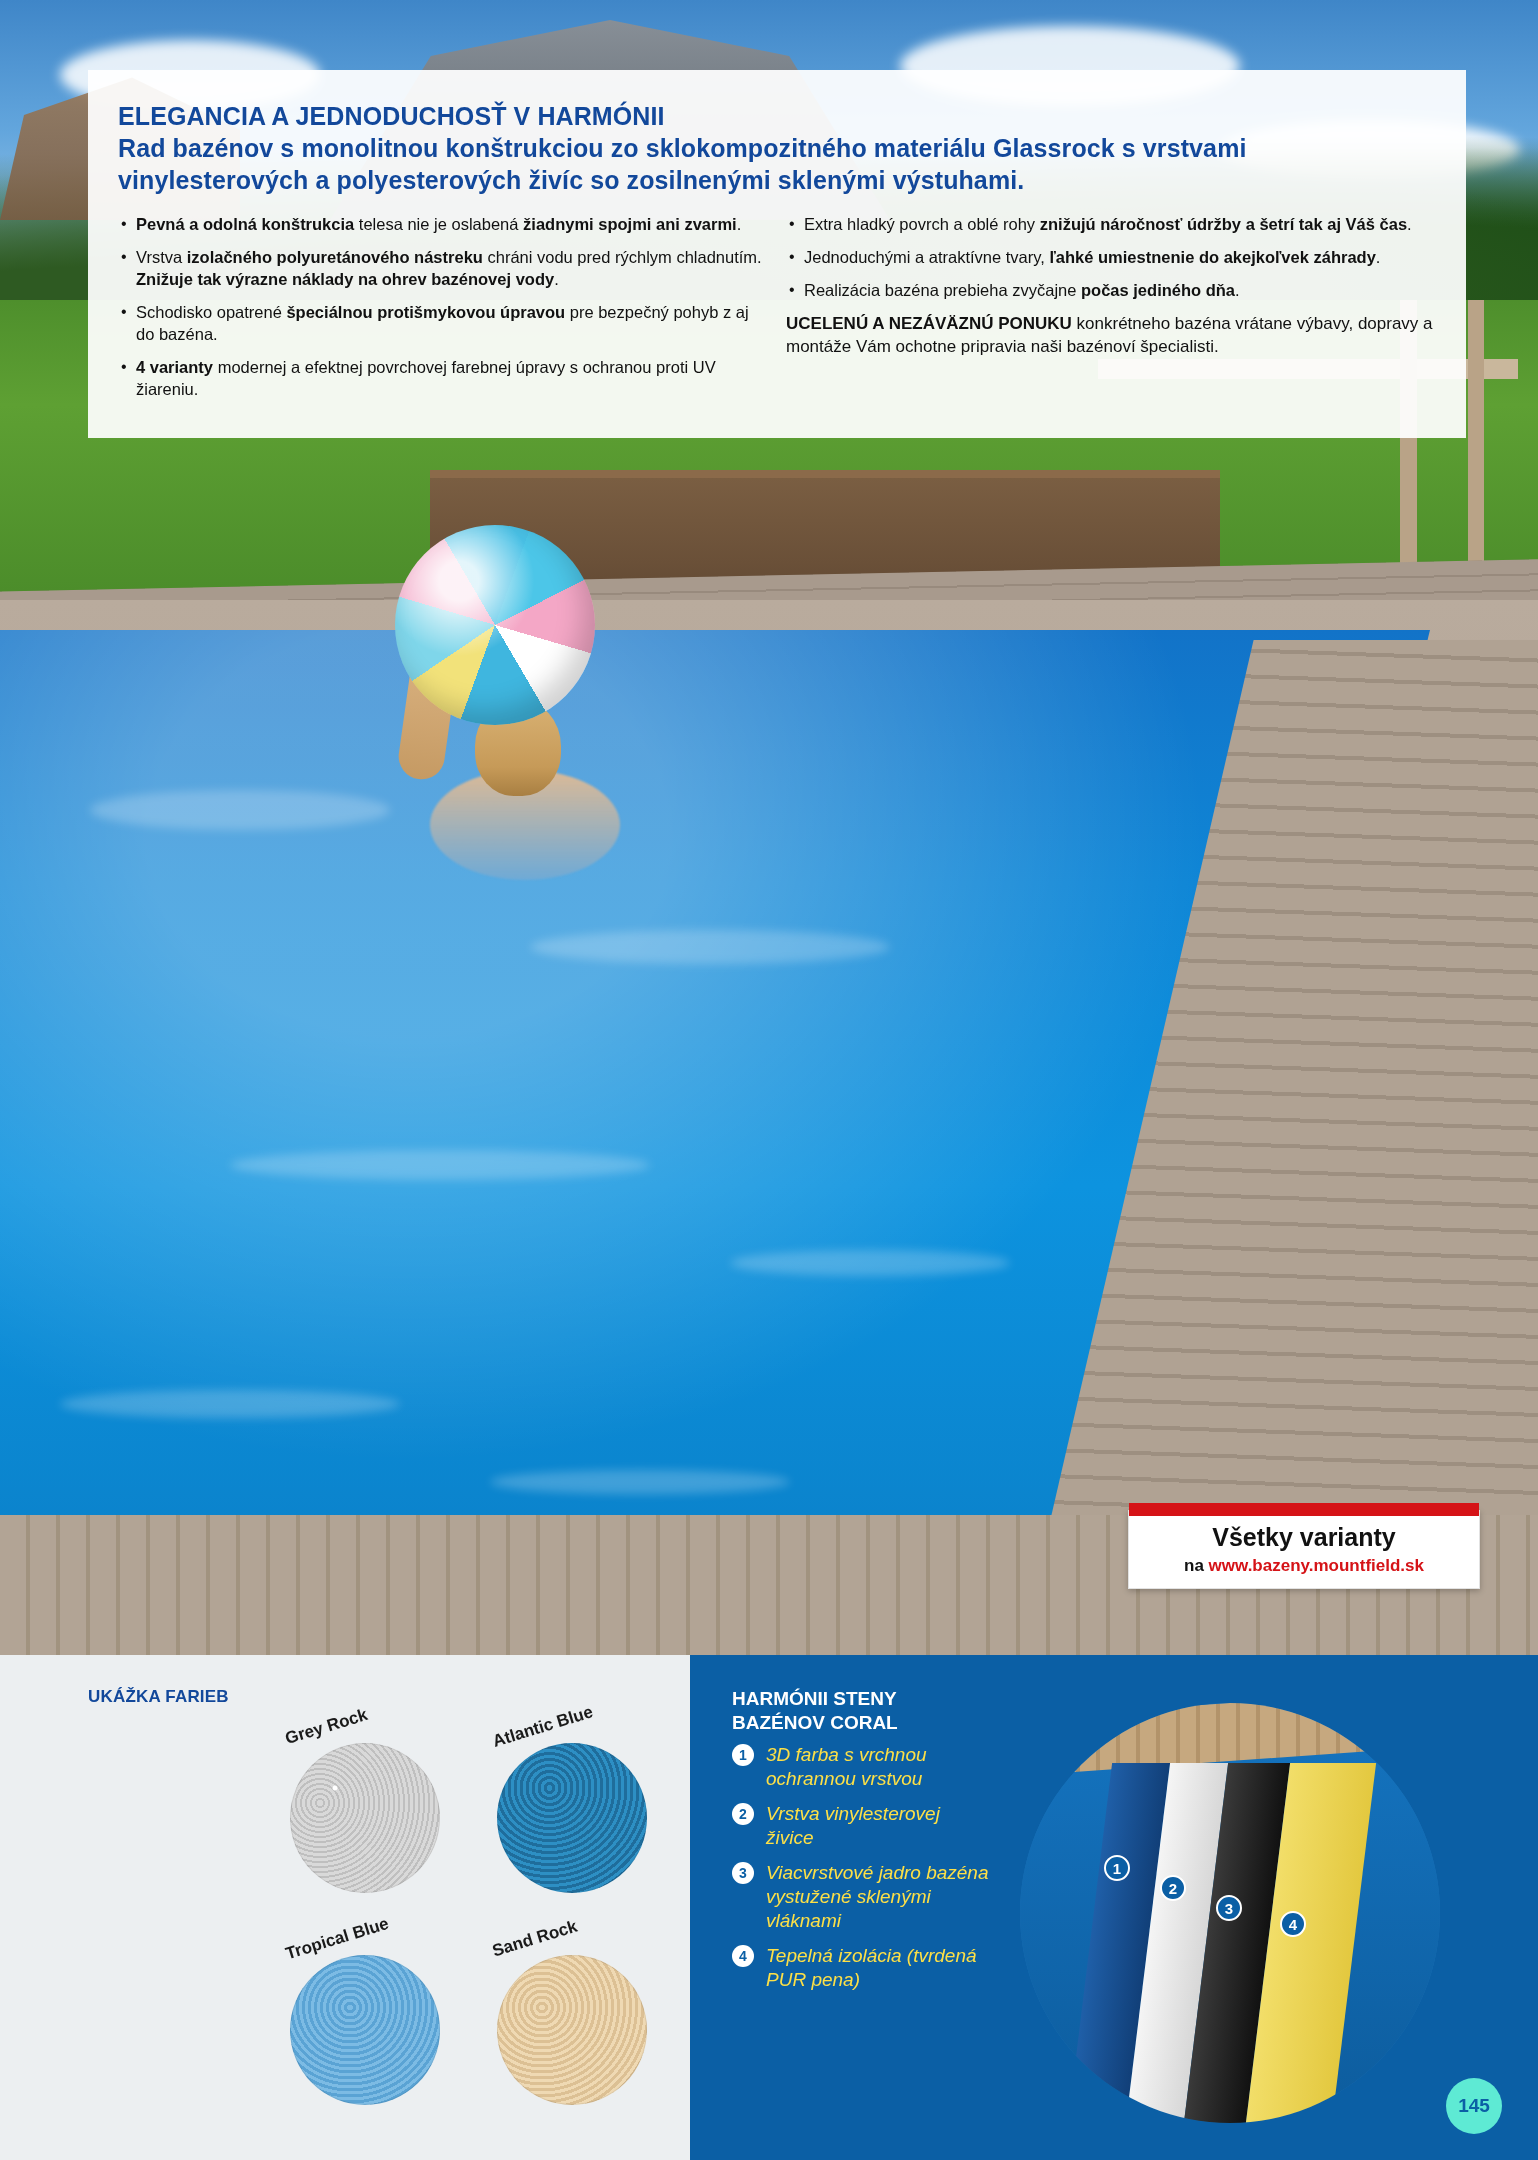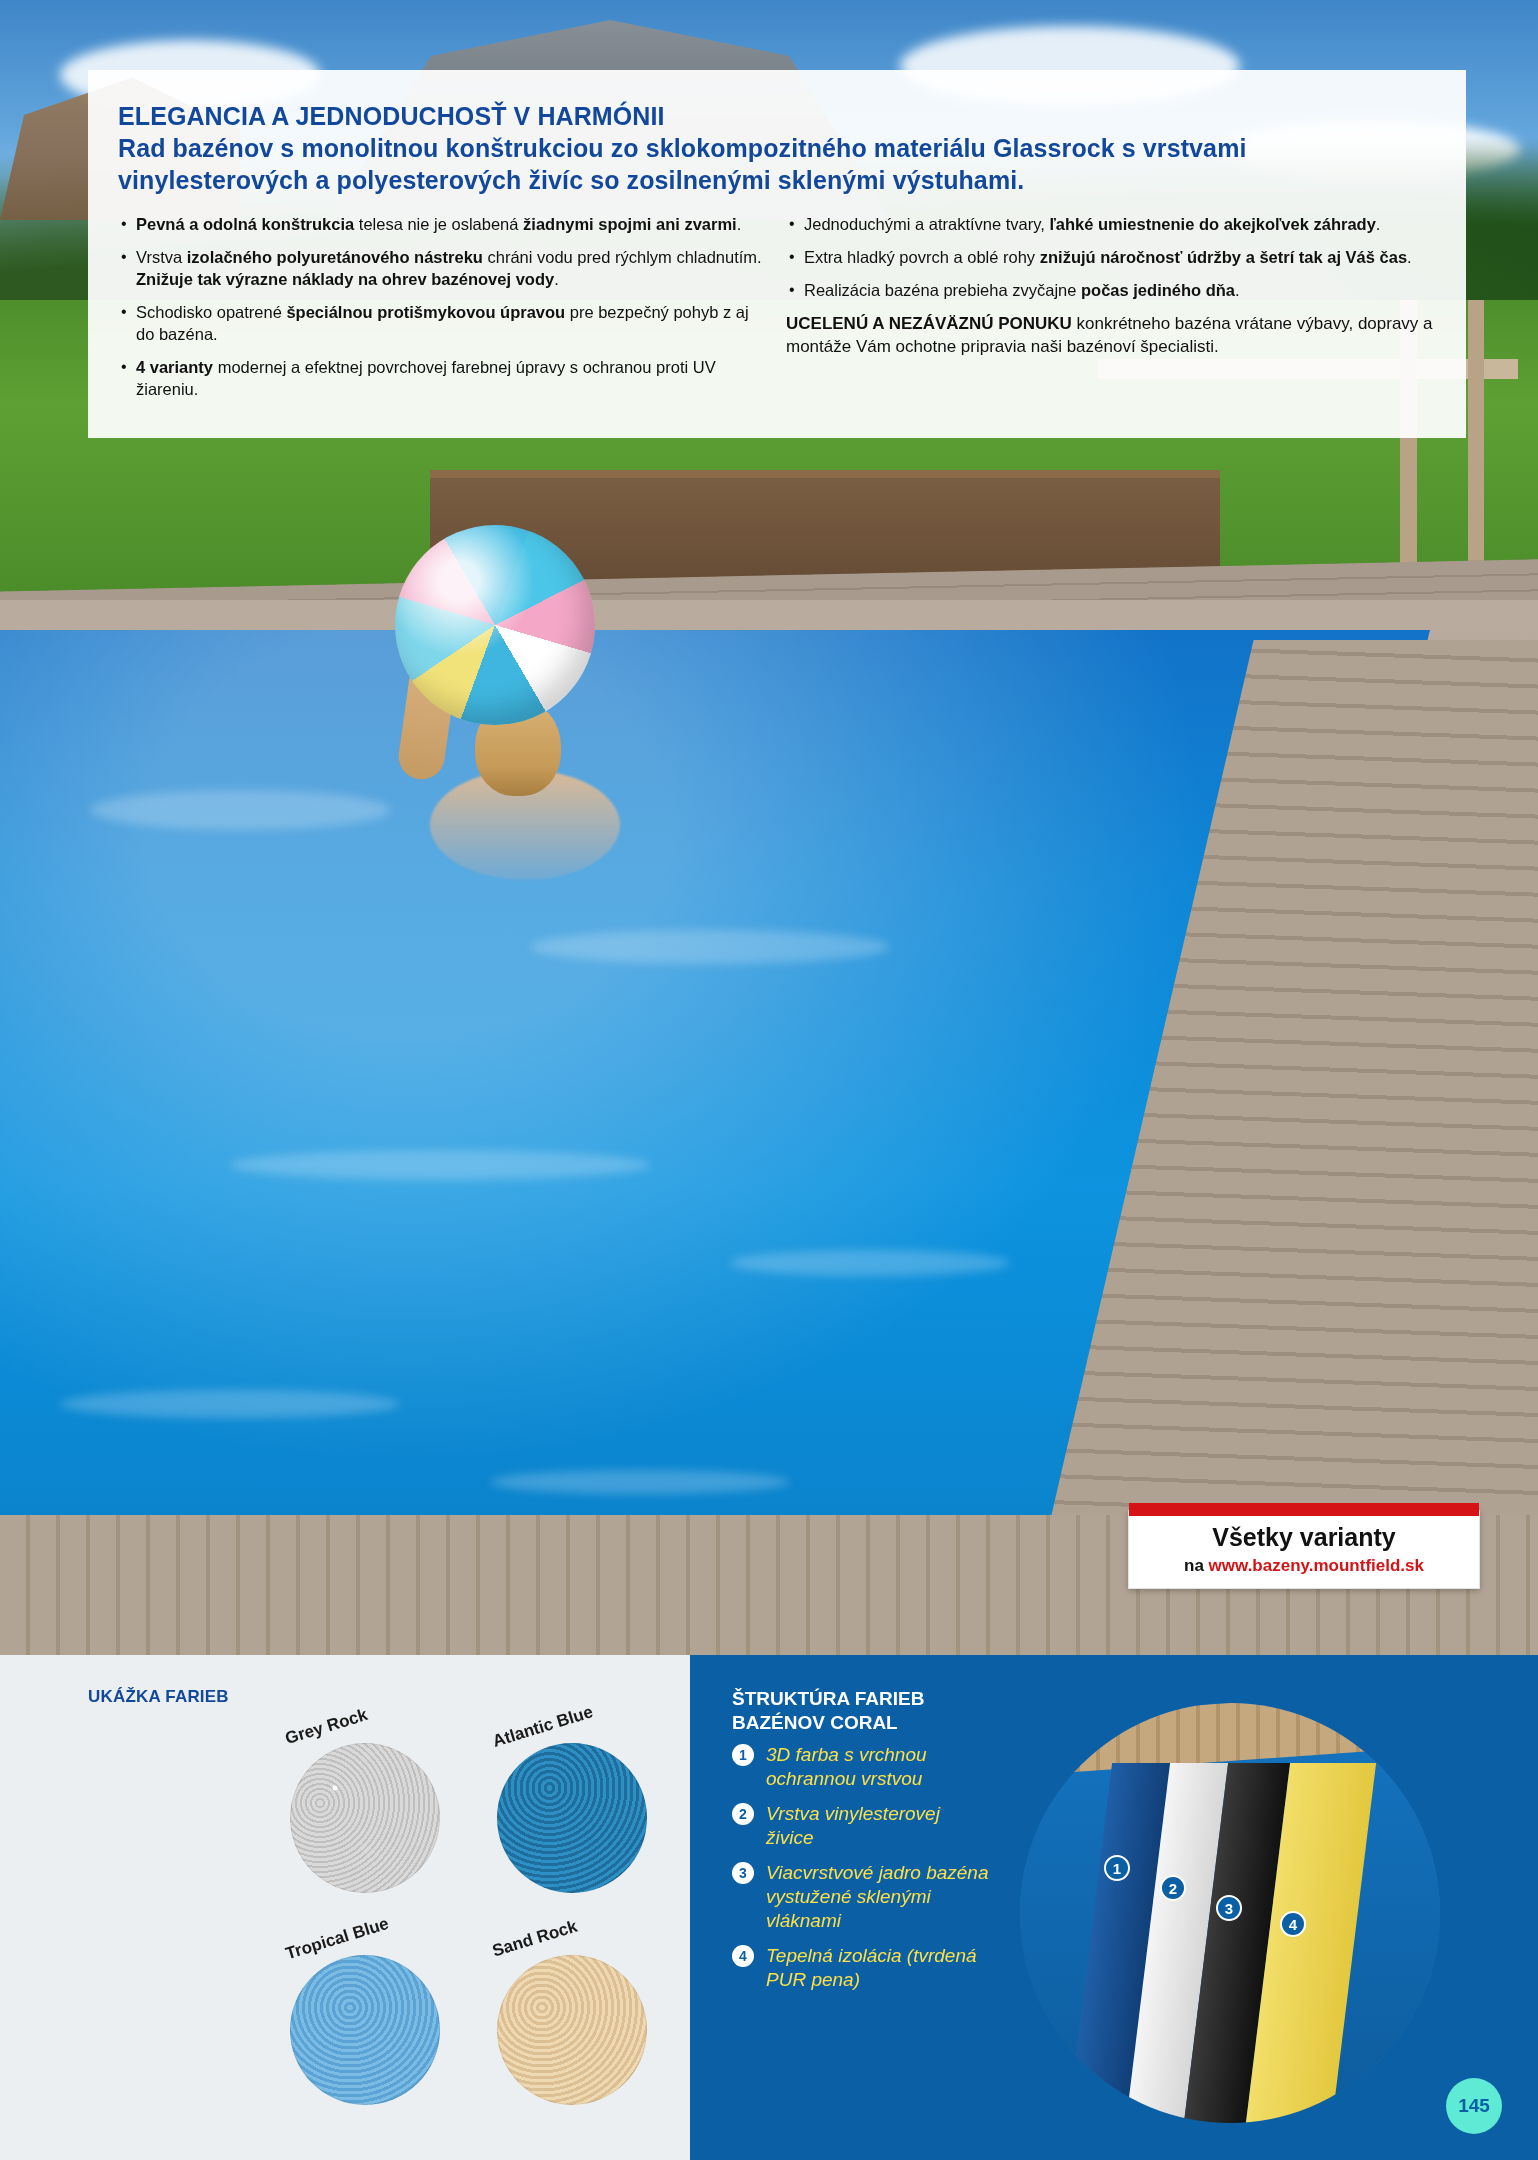--- a/index.html
+++ b/index.html
@@ -302,22 +302,22 @@
       <div class="col">
         <ul class="bullets">
           <li><span class="b">Pevná a odolná konštrukcia</span> telesa nie je oslabená <span class="b">žiadnymi spojmi ani zvarmi</span>.</li>
           <li>Vrstva <span class="b">izolačného polyuretánového nástreku</span> chráni vodu pred rýchlym chladnutím. <span class="b">Znižuje tak výrazne náklady na ohrev bazénovej vody</span>.</li>
           <li>Schodisko opatrené <span class="b">špeciálnou protišmykovou úpravou</span> pre bezpečný pohyb z aj do bazéna.</li>
           <li><span class="b">4 varianty</span> modernej a efektnej povrchovej farebnej úpravy s ochranou proti UV žiareniu.</li>
         </ul>
       </div>
       <div class="col">
         <ul class="bullets">
+          <li>Extra hladký povrch a oblé rohy <span class="b">znižujú náročnosť údržby a šetrí tak aj Váš čas</span>.</li>
           <li>Jednoduchými a atraktívne tvary, <span class="b">ľahké umiestnenie do akejkoľvek záhrady</span>.</li>
-          <li>Extra hladký povrch a oblé rohy <span class="b">znižujú náročnosť údržby a šetrí tak aj Váš čas</span>.</li>
           <li>Realizácia bazéna prebieha zvyčajne <span class="b">počas jediného dňa</span>.</li>
         </ul>
         <p class="closing">
           <span class="cap">UCELENÚ A NEZÁVÄZNÚ PONUKU</span><span> konkrétneho bazéna vrátane výbavy, dopravy a montáže Vám ochotne pripravia naši bazénoví špecialisti.</span>
         </p>
       </div>
     </div>
   </div>
 
   <div class="badge">
@@ -345,21 +345,21 @@
         <div class="circ"></div>
       </div>
       <div class="swatch sw-sand" style="left:497px; top:300px;">
         <div class="lbl">Sand Rock</div>
         <div class="circ"></div>
       </div>
     </div>
 
     <div class="bottom-right">
       <div class="struct-title">
-        <span>ŠTRUKTÚRA FARIEB</span><br>
+        <span>HARMÓNII STENY</span><br>
         <span>BAZÉNOV CORAL</span>
       </div>
 
       <ul class="struct-list">
         <li>
           <span class="num">1</span>
           <span class="txt">3D farba s vrchnou ochrannou vrstvou</span>
         </li>
         <li>
           <span class="num">2</span>

